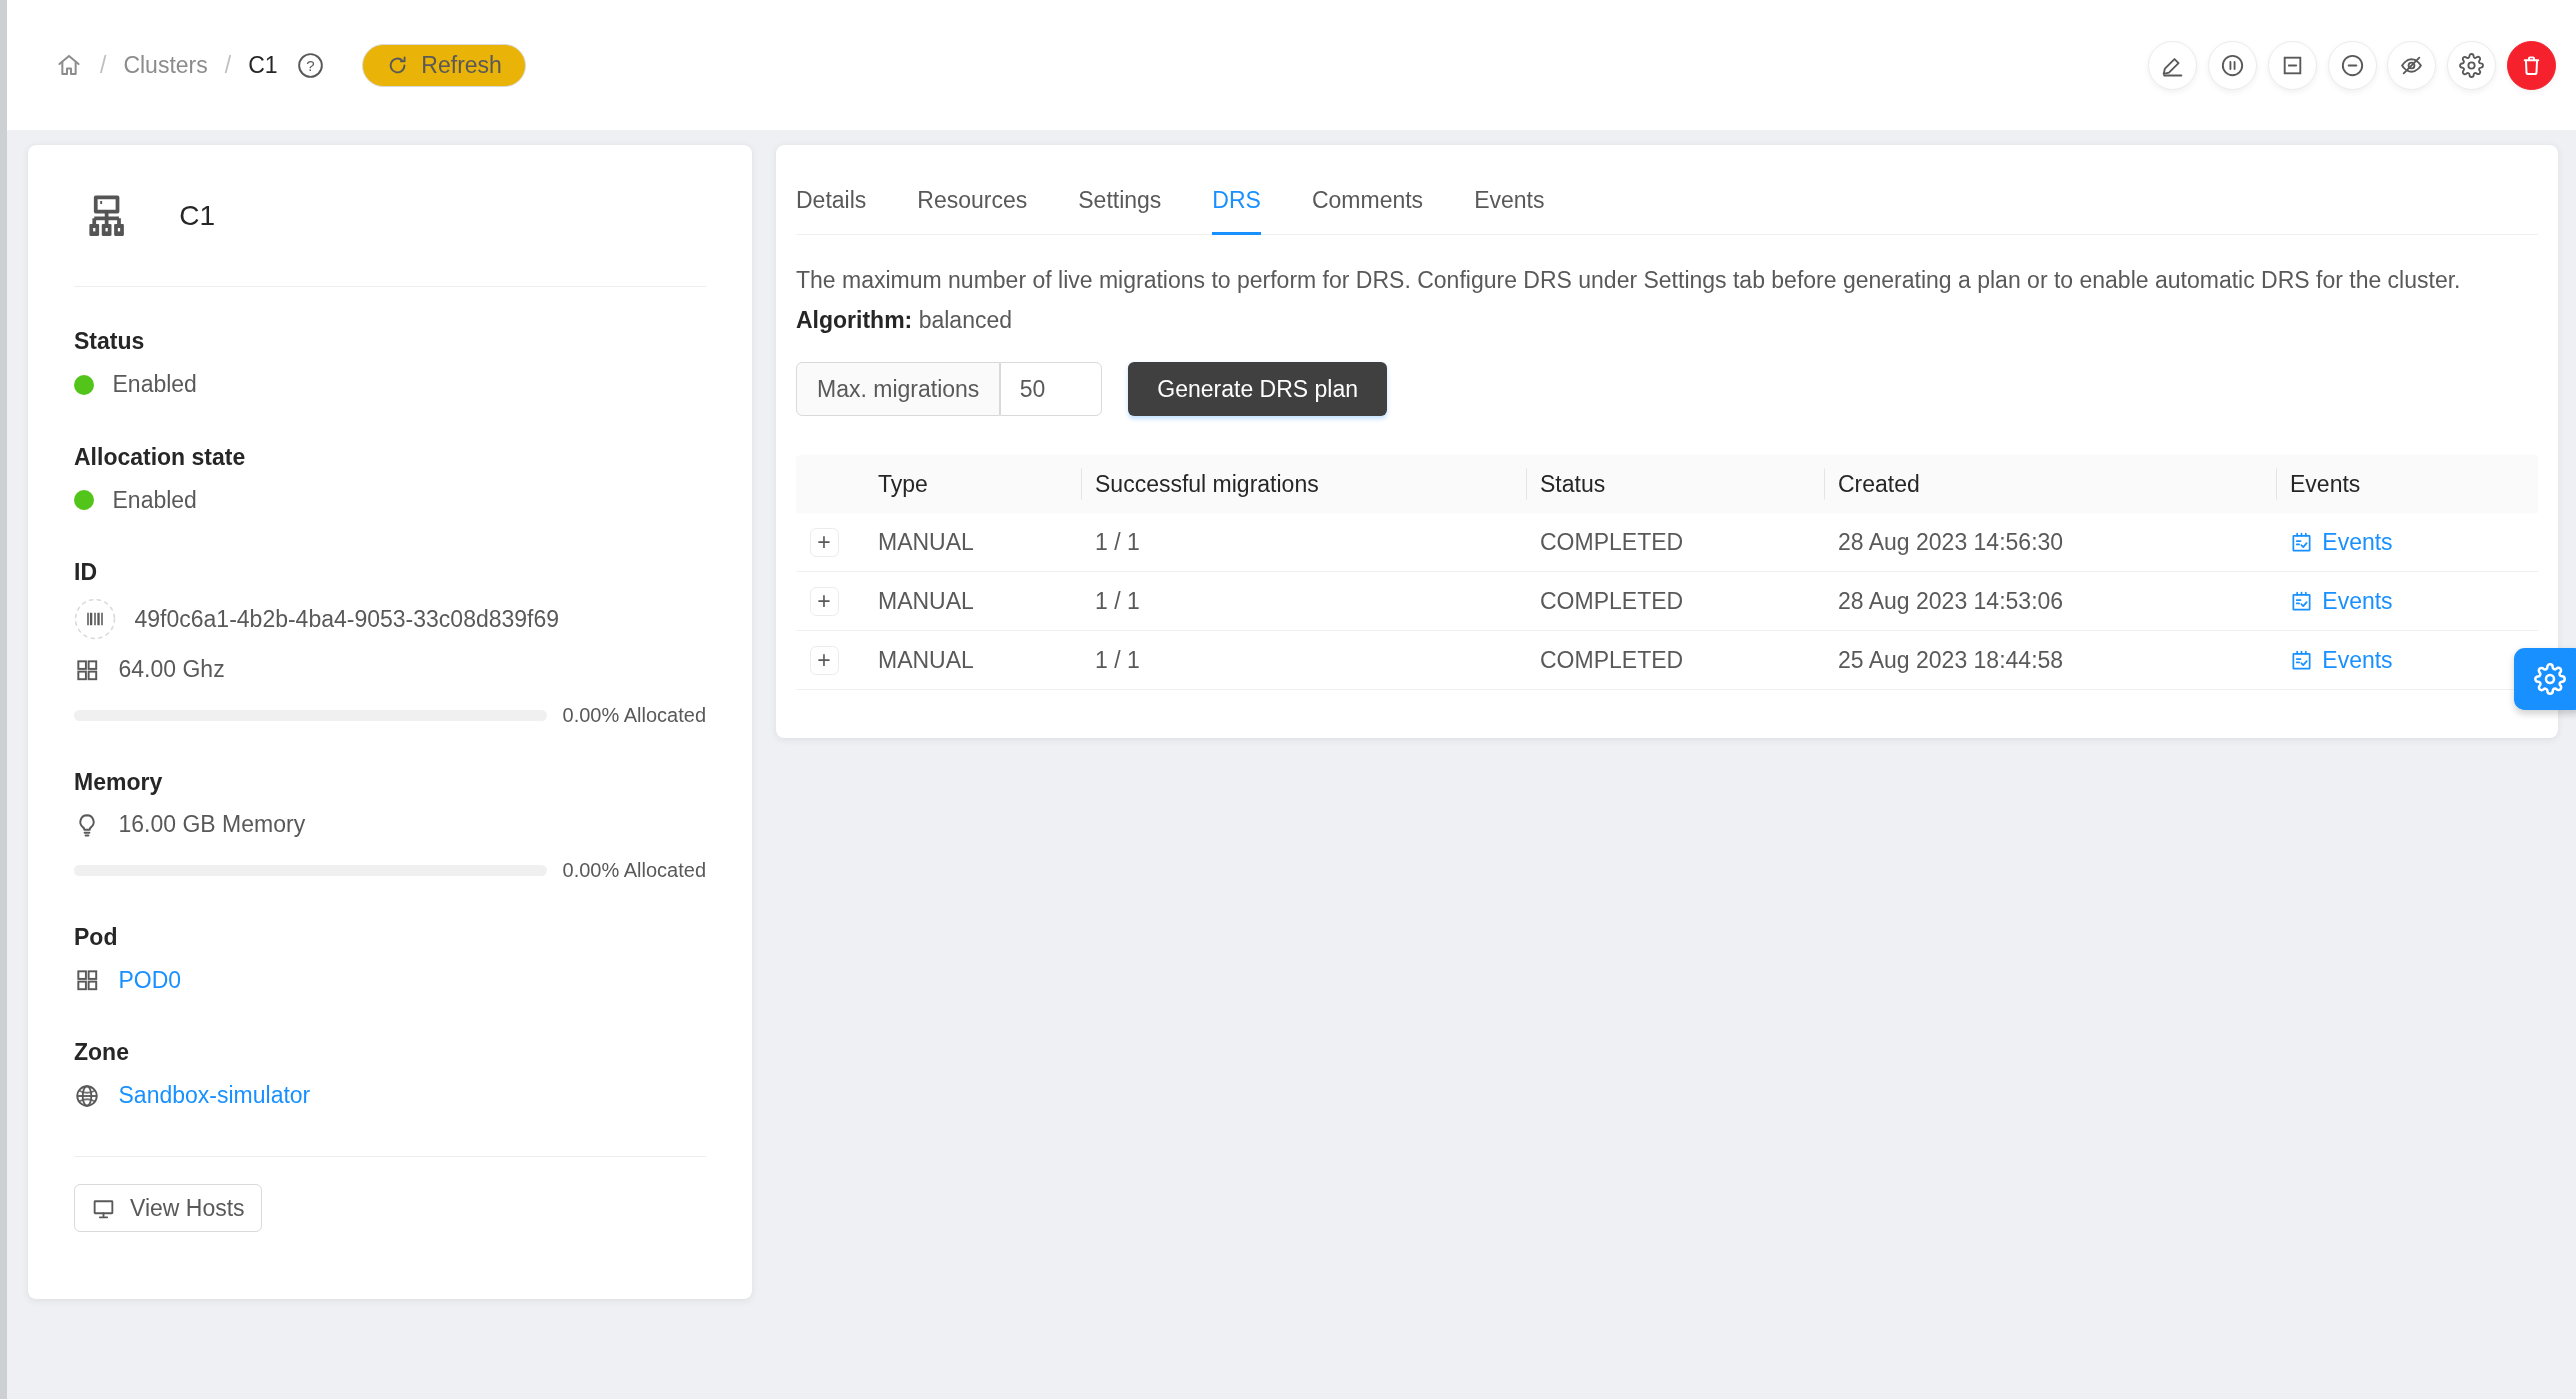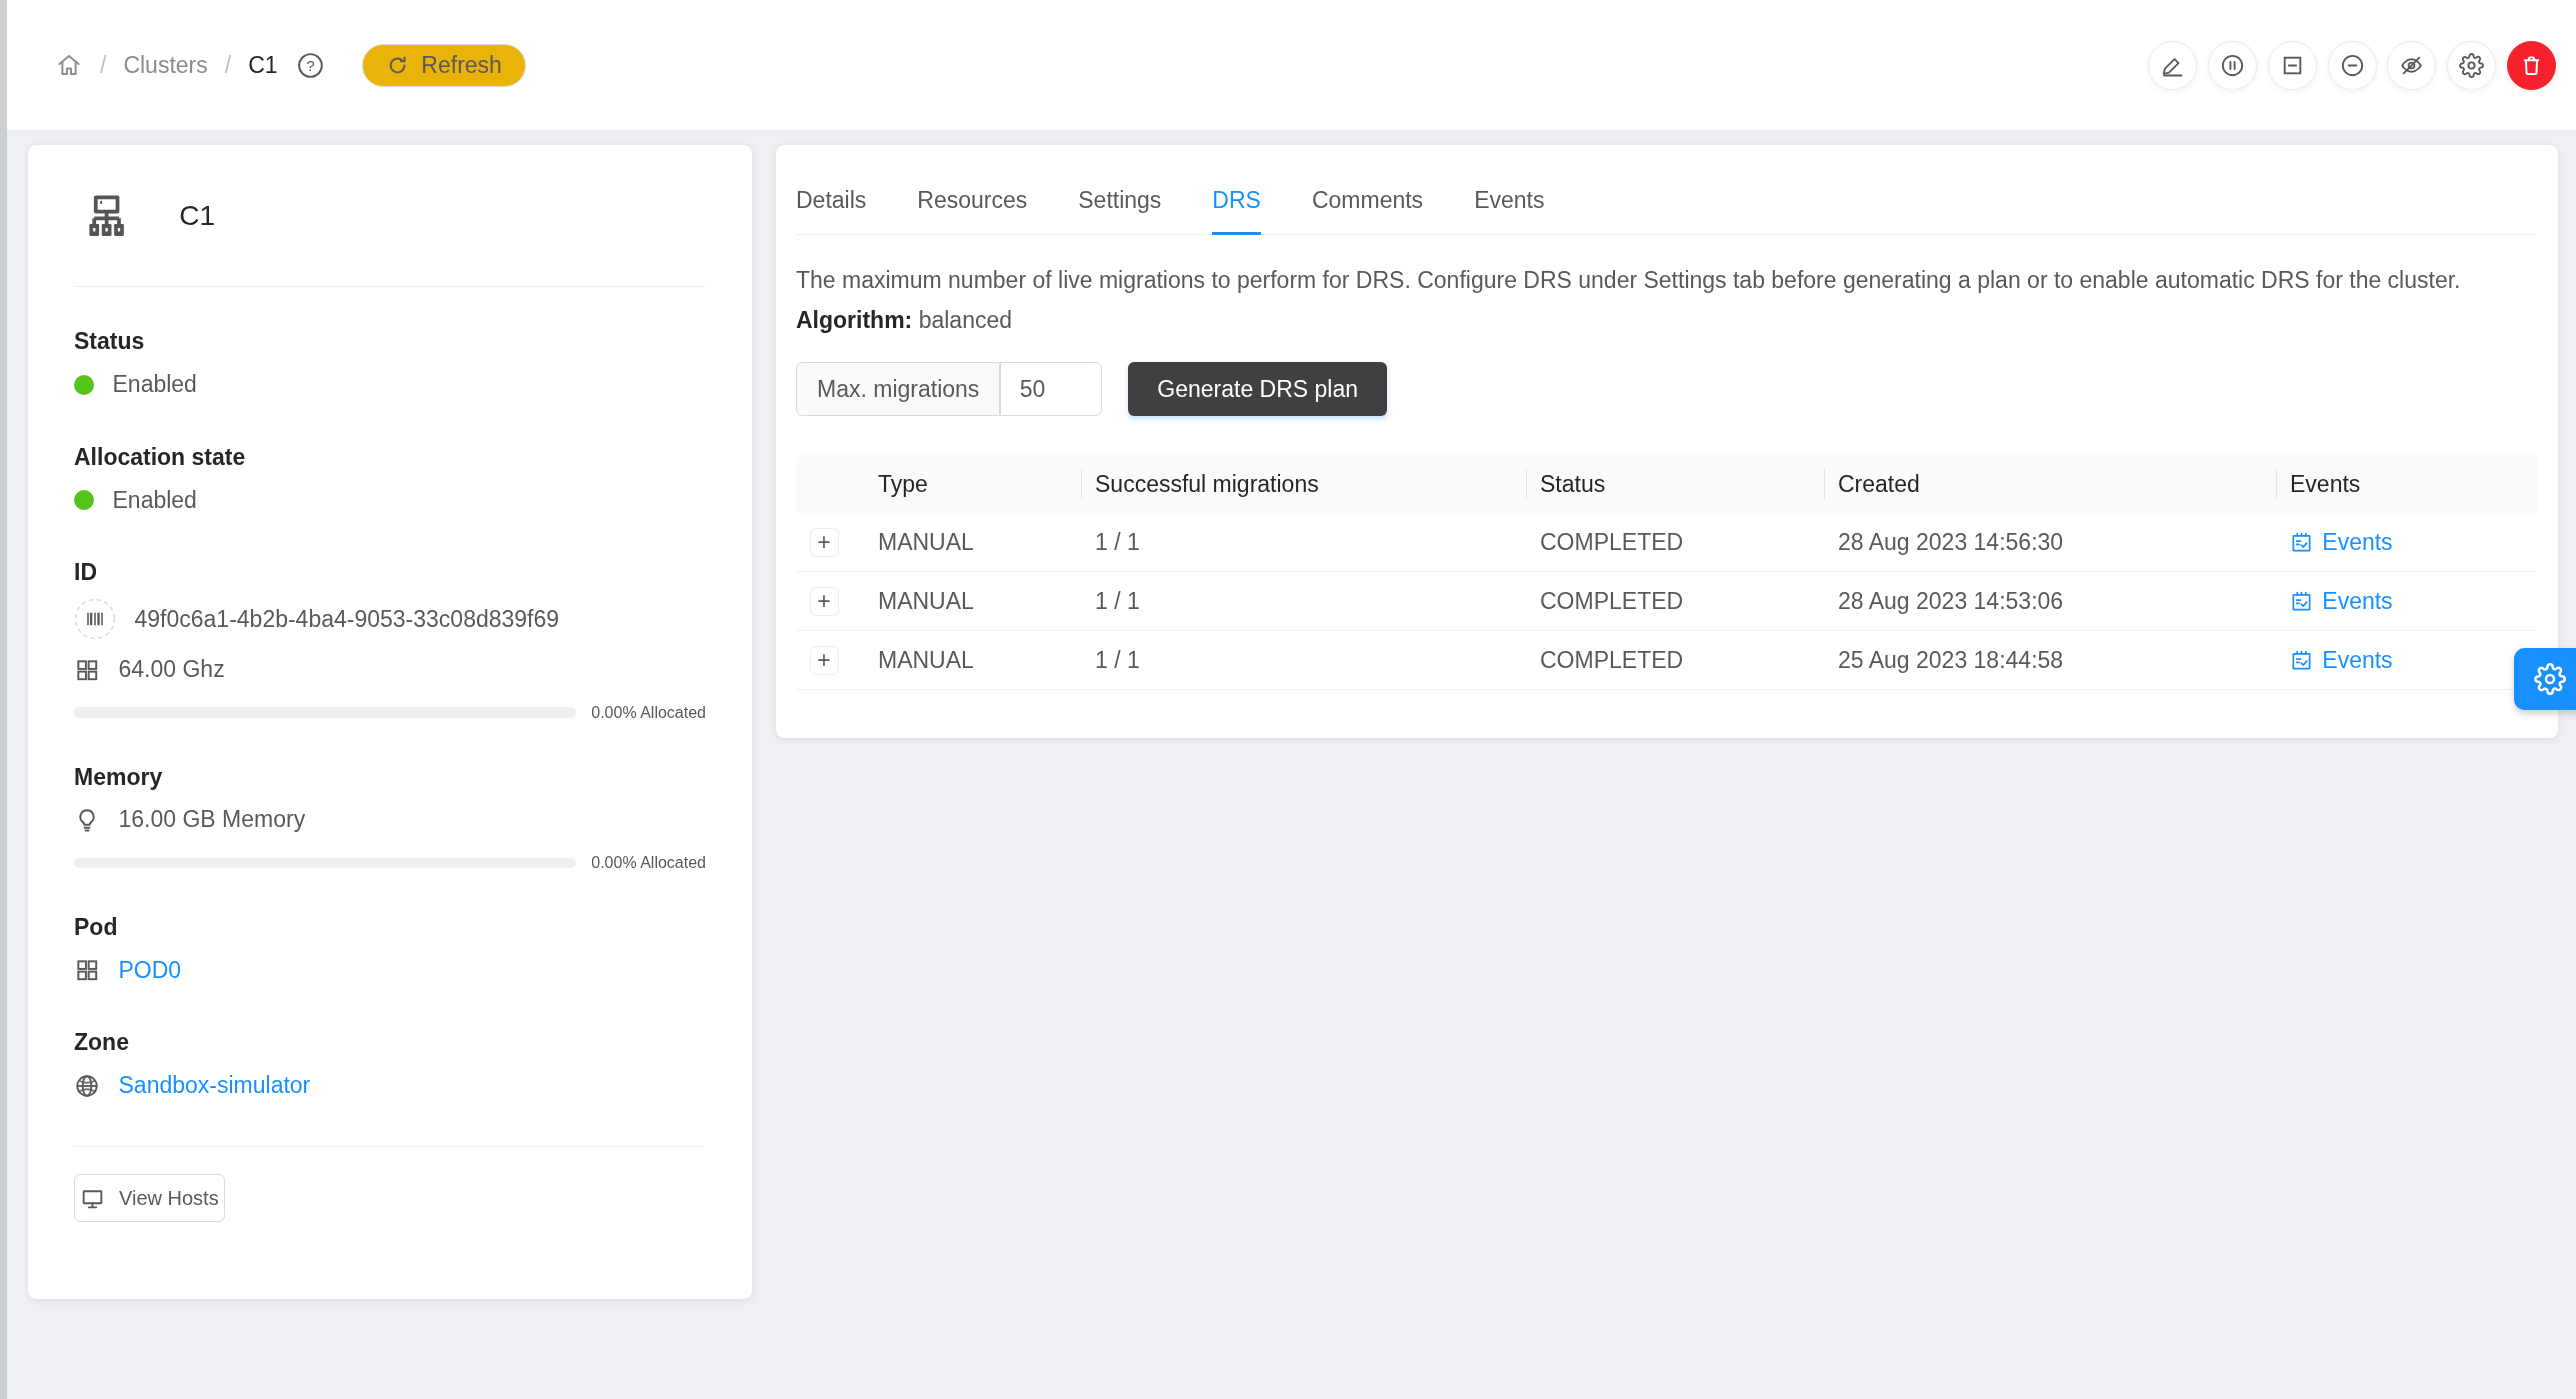--- a/index.html
+++ b/index.html
@@ -43,24 +43,24 @@
   .c-header { display:flex; align-items:center; gap:48px; padding:7.7px 0 0 9.3px; }
   .c-title { font-size:28px; color:#262626; }
   .divider { height:0.8px; background:#ededed; margin-top:46px; }
   .sec-label { margin-top:42px; font-weight:bold; color:#262626; }
   .sec-value { margin-top:12.3px; display:flex; align-items:center; gap:18.5px; min-height:34px; }
   .dot { width:20px; height:20px; border-radius:50%; background:#52c41a; flex:0 0 auto; }
   .link { color:#1890ff; cursor:pointer; }
   .progress-row { margin-top:17px; display:flex; align-items:center; gap:15.4px; }
   .bar { flex:1; height:10.8px; background:#f0f0f0; border-radius:5.4px; overflow:hidden; }
   .bar-fill { height:100%; background:#1890ff; width:0; }
-  .alloc { font-size:16px; color:#595959; white-space:nowrap; }
+  .alloc { font-size:20px; color:#595959; white-space:nowrap; }
   .view-hosts {
-    margin-top:28px; display:inline-flex; align-items:center; gap:14px; height:48px; padding:0 5px;
-    border:1.5px solid #d9d9d9; border-radius:6.2px; background:#fff; color:#595959; font-size:20px; cursor:pointer;
+    margin-top:28px; display:inline-flex; align-items:center; gap:14px; height:48px; padding:0 16px;
+    border:1.5px solid #d9d9d9; border-radius:6.2px; background:#fff; color:#595959; font-size:23px; cursor:pointer;
   }
 
   
   .tabs { display:flex; gap:51px; padding-top:42px; border-bottom:0.8px solid #f0f0f0; }
   .tab { padding-bottom:20px; color:#595959; cursor:pointer; position:relative; }
   .tab.active { color:#1890ff; }
   .tab.active::after { content:''; position:absolute; left:0; right:0; bottom:-0.8px; height:3.1px; background:#1890ff; }
 
   .drs-desc { margin-top:31px; color:#595959; line-height:29px; }
   .algo-row { margin-top:12.3px; }

